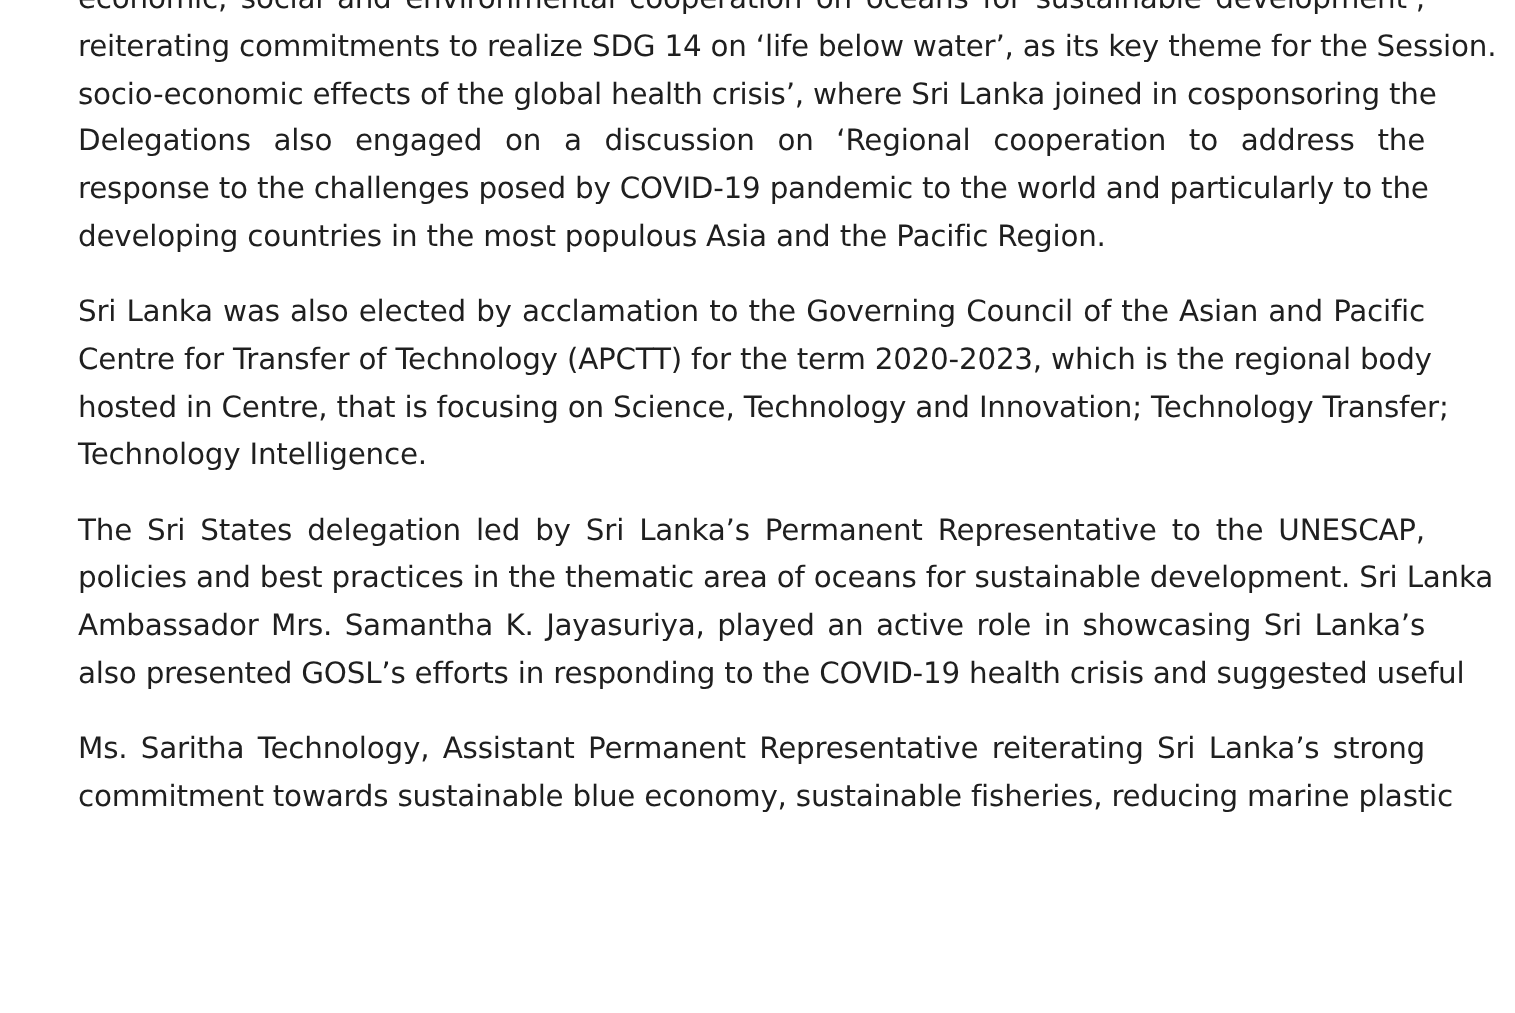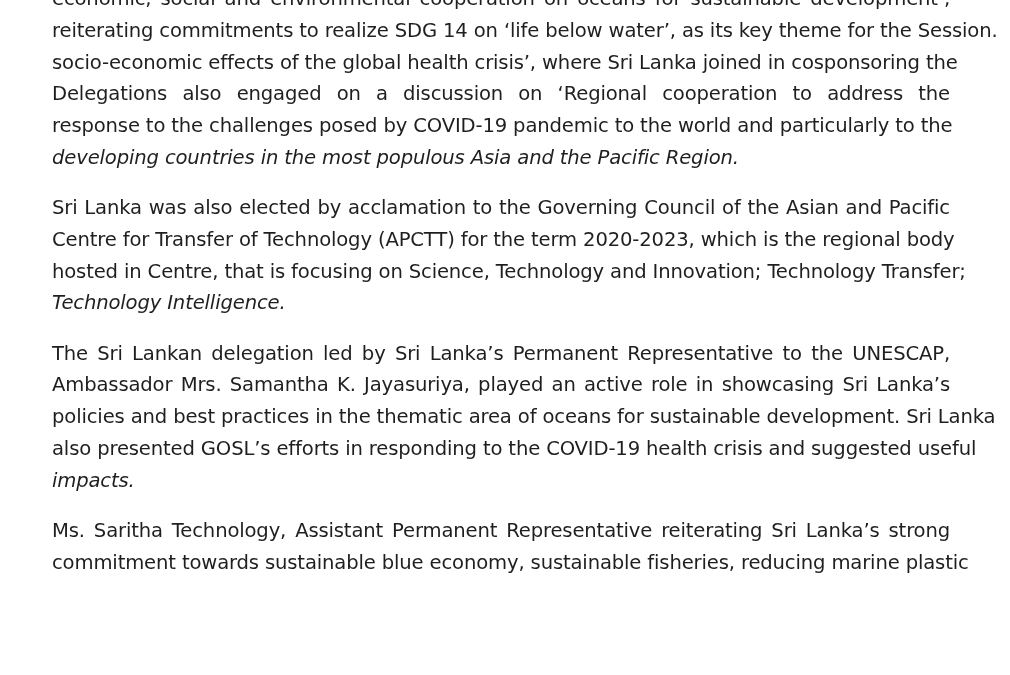--- a/index.html
+++ b/index.html
@@ -32,21 +32,20 @@
     }
     .line {
       display: block;
       text-align: justify;
       text-align-last: justify;
       white-space: nowrap;
       overflow: visible;
     }
     .line.last {
       text-align-last: left;
-      font-style: italic;
     }
   </style>
 </head>
 <body>
 
 <div class="page">
 
   <p class="para">
     <span class="line">economic, social and environmental cooperation on oceans for sustainable development’,</span>
     <span class="line">reiterating commitments to realize SDG 14 on ‘life below water’, as its key theme for the Session.</span>
@@ -57,25 +56,24 @@
   </p>
 
   <p class="para">
     <span class="line">Sri Lanka was also elected by acclamation to the Governing Council of the Asian and Pacific</span>
     <span class="line">Centre for Transfer of Technology (APCTT) for the term 2020-2023, which is the regional body</span>
     <span class="line">hosted in Centre, that is focusing on Science, Technology and Innovation; Technology Transfer;</span>
     <span class="line last">Technology Intelligence.</span>
   </p>
 
   <p class="para">
-    <span class="line">The Sri Lankan delegation led by Sri Lanka’s Permanent Representative to the UNESCAP,</span>
+    <span class="line">The Sri States delegation led by Sri Lanka’s Permanent Representative to the UNESCAP,</span>
+    <span class="line">policies and best practices in the thematic area of oceans for sustainable development. Sri Lanka</span>
     <span class="line">Ambassador Mrs. Samantha K. Jayasuriya, played an active role in showcasing Sri Lanka’s</span>
-    <span class="line">policies and best practices in the thematic area of oceans for sustainable development. Sri Lanka</span>
     <span class="line">also presented GOSL’s efforts in responding to the COVID-19 health crisis and suggested useful</span>
-    <span class="line last">impacts.</span>
   </p>
 
   <p class="para">
     <span class="line">Ms. Saritha Technology, Assistant Permanent Representative reiterating Sri Lanka’s strong</span>
     <span class="line">commitment towards sustainable blue economy, sustainable fisheries, reducing marine plastic</span>
   </p>
 
 </div>
 
 </body></html>

